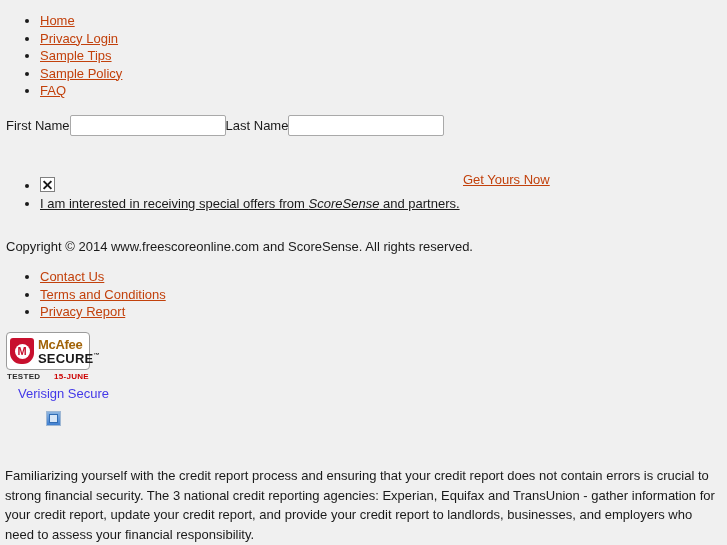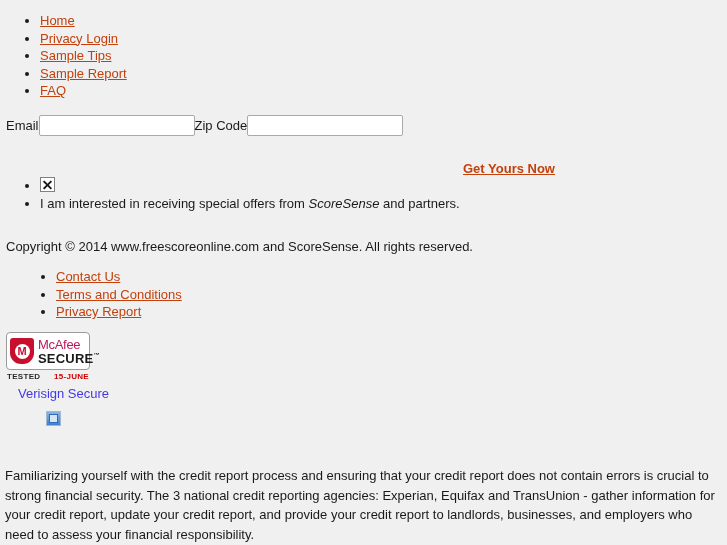--- a/index.html
+++ b/index.html
@@ -77,34 +77,34 @@
     border: 1px solid #a9a9a9;
     background: #ffffff;
     padding: 2px 3px;
     box-sizing: content-box;
     border-radius: 2px;
     color: #000;
   }
   #get-yours-row {
     position: absolute;
     left: 463px;
-    top: 161px;
-    font-weight: bold;
+    top: 172px;
   }
 
   
   #offers-block {
     position: absolute;
     left: 0;
     top: 177px;
   }
   #offers-block ul {
     margin: 0;
     padding: 0 0 0 40px;
     list-style: disc;
+    text-decoration: underline;
   }
   #offers-block li {
     line-height: 17.5px;
   }
   .brokenimg {
     display: inline-block;
     width: 13px;
     height: 13px;
     border: 1px solid #808080;
     background: #ffffff;
@@ -131,21 +131,20 @@
     left: 6px;
     top: 239px;
     font-size: 13px;
   }
 
   
   #footer-links {
     position: absolute;
     left: 0;
     top: 268px;
-    margin-left: 16px;
   }
 
   
   #badges {
     position: absolute;
     left: 6px;
     top: 332px;
   }
   .mcafee-badge {
     width: 84px;
@@ -180,22 +179,22 @@
     font-size: 11px;
     line-height: 15px;
     text-align: center;
     font-family: "Liberation Sans", sans-serif;
   }
   .mcafee-txt {
     line-height: 1;
   }
   .mcafee-txt .l1 {
     font-size: 13px;
-    font-weight: normal;
-    color: #be185d;
+    font-weight: bold;
+    color: #a16207;
     letter-spacing: -0.3px;
     display: block;
   }
   .mcafee-txt .l2 {
     font-size: 13px;
     font-weight: bold;
     color: #1a1a1a;
     letter-spacing: 0.2px;
     display: block;
     margin-top: 1px;
@@ -266,34 +265,34 @@
   #bottom-para b { font-weight: normal; }
 </style>
 </head>
 <body>
 
 <div id="top-nav">
   <ul class="navlist">
     <li><a class="link" href="#">Home</a></li>
     <li><a class="link" href="#">Privacy Login</a></li>
     <li><a class="link" href="#">Sample Tips</a></li>
-    <li><a class="link" href="#">Sample Report</a></li>
+    <li><a class="link" href="#">Sample Policy</a></li>
     <li><a class="link" href="#">FAQ</a></li>
   </ul>
 </div>
 
 <div id="signup-form">
   <table class="formtable">
     <tbody>
-    <tr>
-      <td class="lbl">Email</td>
+        <tr>
+      <td class="lbl">First Name</td>
       <td>
         <input class="tbox" type="text" value="" style="">
       </td>
-      <td class="lbl-2">Zip Code</td>
+      <td class="lbl-2">Last Name</td>
       <td>
         <input class="tbox" type="text" value="" style="">
       </td>
     </tr>
   </tbody>
     </table>
 </div>
 
 <div id="get-yours-row">
   <a class="link" href="#">Get Yours Now</a>

